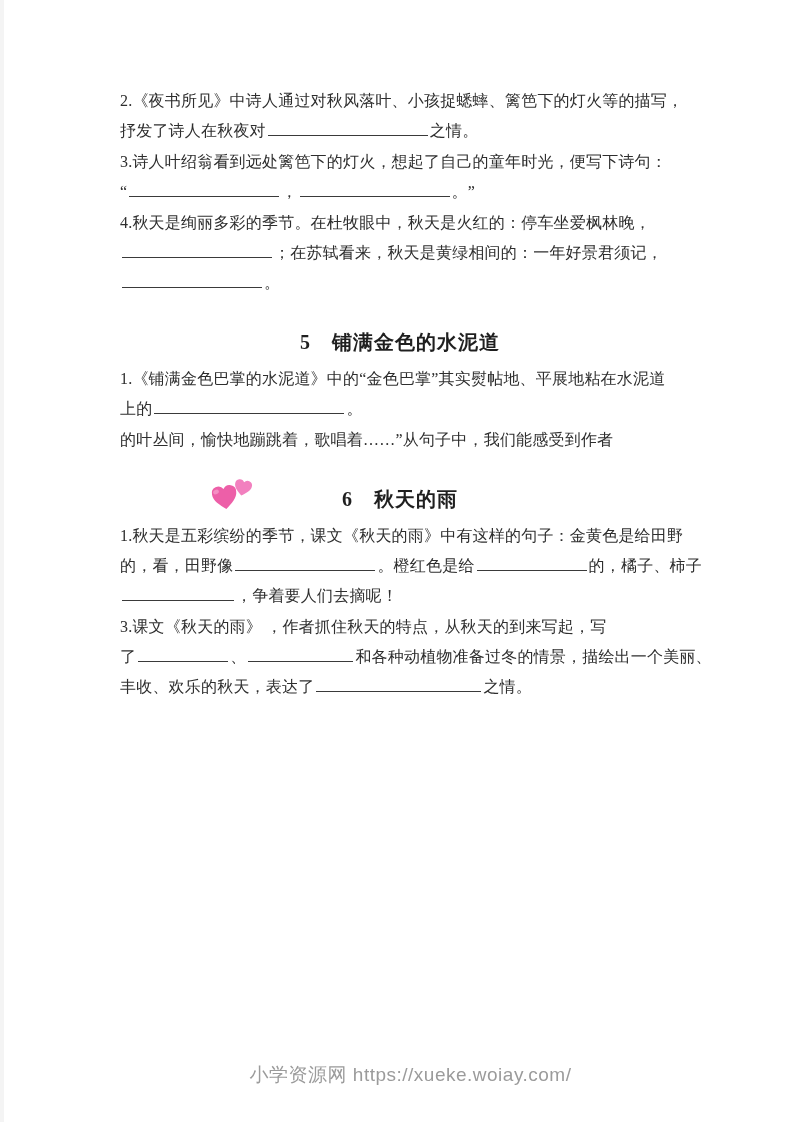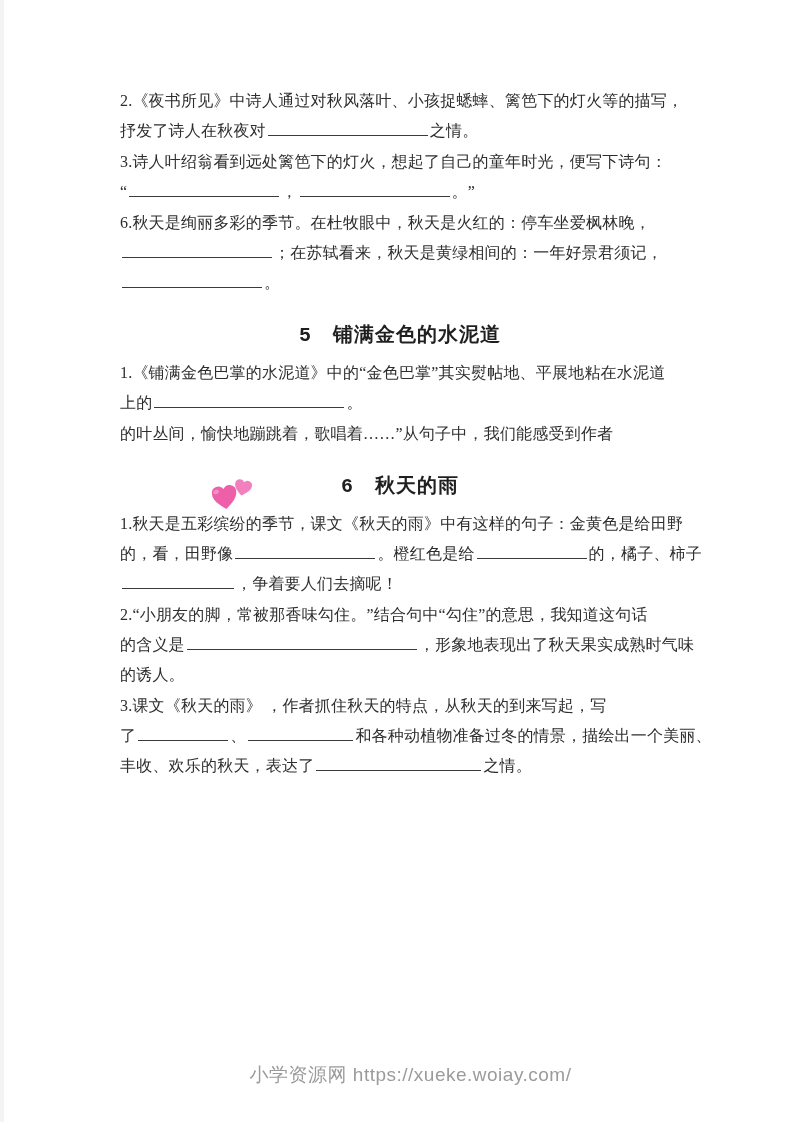--- a/index.html
+++ b/index.html
@@ -22,25 +22,24 @@
     top: 86px;
     width: 560px;
     color: #2e2e2e;
   }
   .section { margin: 0; }
   .heading {
     text-align: center;
     font-weight: bold;
     font-size: 20px;
     line-height: 32px;
-    margin-top: 22px;
+    margin-top: 28px;
     margin-bottom: 6px;
     color: #1f1f1f;
     letter-spacing: 1px;
-    font-family: Liberation Mono, monospace;
   }
   .question { margin: 0 0 1px 0; font-family: Liberation Serif, serif; }
   .line {
     font-size: 16px;
     line-height: 30px;
     height: 30px;
     white-space: nowrap;
     letter-spacing: 0.2px;
   }
   .blank {
@@ -79,46 +78,41 @@
       <div class="section">
         <div class="question">
           <div class="line"><span>2.《夜书所见》中诗人通过对秋风落叶、小孩捉蟋蟀、篱笆下的灯火等的描写，</span></div>
           <div class="line"><span>抒发了诗人在秋夜对</span><span class="blank" style="width: 160px;"></span><span>之情。</span></div>
         </div>
         <div class="question">
           <div class="line"><span>3.诗人叶绍翁看到远处篱笆下的灯火，想起了自己的童年时光，便写下诗句：</span></div>
           <div class="line"><span>“</span><span class="blank" style="width: 150px;"></span><span>，</span><span class="blank" style="width: 150px;"></span><span>。”</span></div>
         </div>
         <div class="question">
-          <div class="line"><span>6.秋天是绚丽多彩的季节。在杜牧眼中，秋天是火红的：停车坐爱枫林晚，</span></div>
+          <div class="line"><span>4.秋天是绚丽多彩的季节。在杜牧眼中，秋天是火红的：停车坐爱枫林晚，</span></div>
           <div class="line"><span class="blank" style="width: 150px;"></span><span>；在苏轼看来，秋天是黄绿相间的：一年好景君须记，</span></div>
           <div class="line"><span class="blank" style="width: 140px;"></span><span>。</span></div>
         </div>
       </div>
       <div class="section">
         <div class="heading">5　铺满金色的水泥道</div>
         <div class="question">
           <div class="line"><span>1.《铺满金色巴掌的水泥道》中的“金色巴掌”其实熨帖地、平展地粘在水泥道</span></div>
           <div class="line"><span>上的</span><span class="blank" style="width: 190px;"></span><span>。</span></div>
         </div>
         <div class="question">
           <div class="line"><span>的叶丛间，愉快地蹦跳着，歌唱着……”从句子中，我们能感受到作者</span></div>
         </div>
       </div>
       <div class="section">
         <div class="heading">6　秋天的雨</div>
         <div class="question">
           <div class="line"><span>1.秋天是五彩缤纷的季节，课文《秋天的雨》中有这样的句子：金黄色是给田野</span></div>
           <div class="line"><span>的，看，田野像</span><span class="blank" style="width: 140px;"></span><span>。橙红色是给</span><span class="blank" style="width: 110px;"></span><span>的，橘子、柿子</span></div>
           <div class="line"><span class="blank" style="width: 112px;"></span><span>，争着要人们去摘呢！</span></div>
-        </div>
-        <div class="question">
-          <div class="line"><span>2.“小朋友的脚，常被那香味勾住。”结合句中“勾住”的意思，我知道这句话</span></div>
-          <div class="line"><span>的含义是</span><span class="blank" style="width: 230px;"></span><span>，形象地表现出了秋天果实成熟时气味</span></div>
-          <div class="line"><span>的诱人。</span></div>
         </div>
         <div class="question">
           <div class="line"><span>3.课文《秋天的雨》 ，作者抓住秋天的特点，从秋天的到来写起，写</span></div>
           <div class="line"><span>了</span><span class="blank" style="width: 90px;"></span><span>、</span><span class="blank" style="width: 105px;"></span><span>和各种动植物准备过冬的情景，描绘出一个美丽、</span></div>
           <div class="line"><span>丰收、欢乐的秋天，表达了</span><span class="blank" style="width: 165px;"></span><span>之情。</span></div>
         </div>
       </div>
     </div>
 
   <svg class="hearts" viewBox="0 0 52 40" aria-hidden="true">

